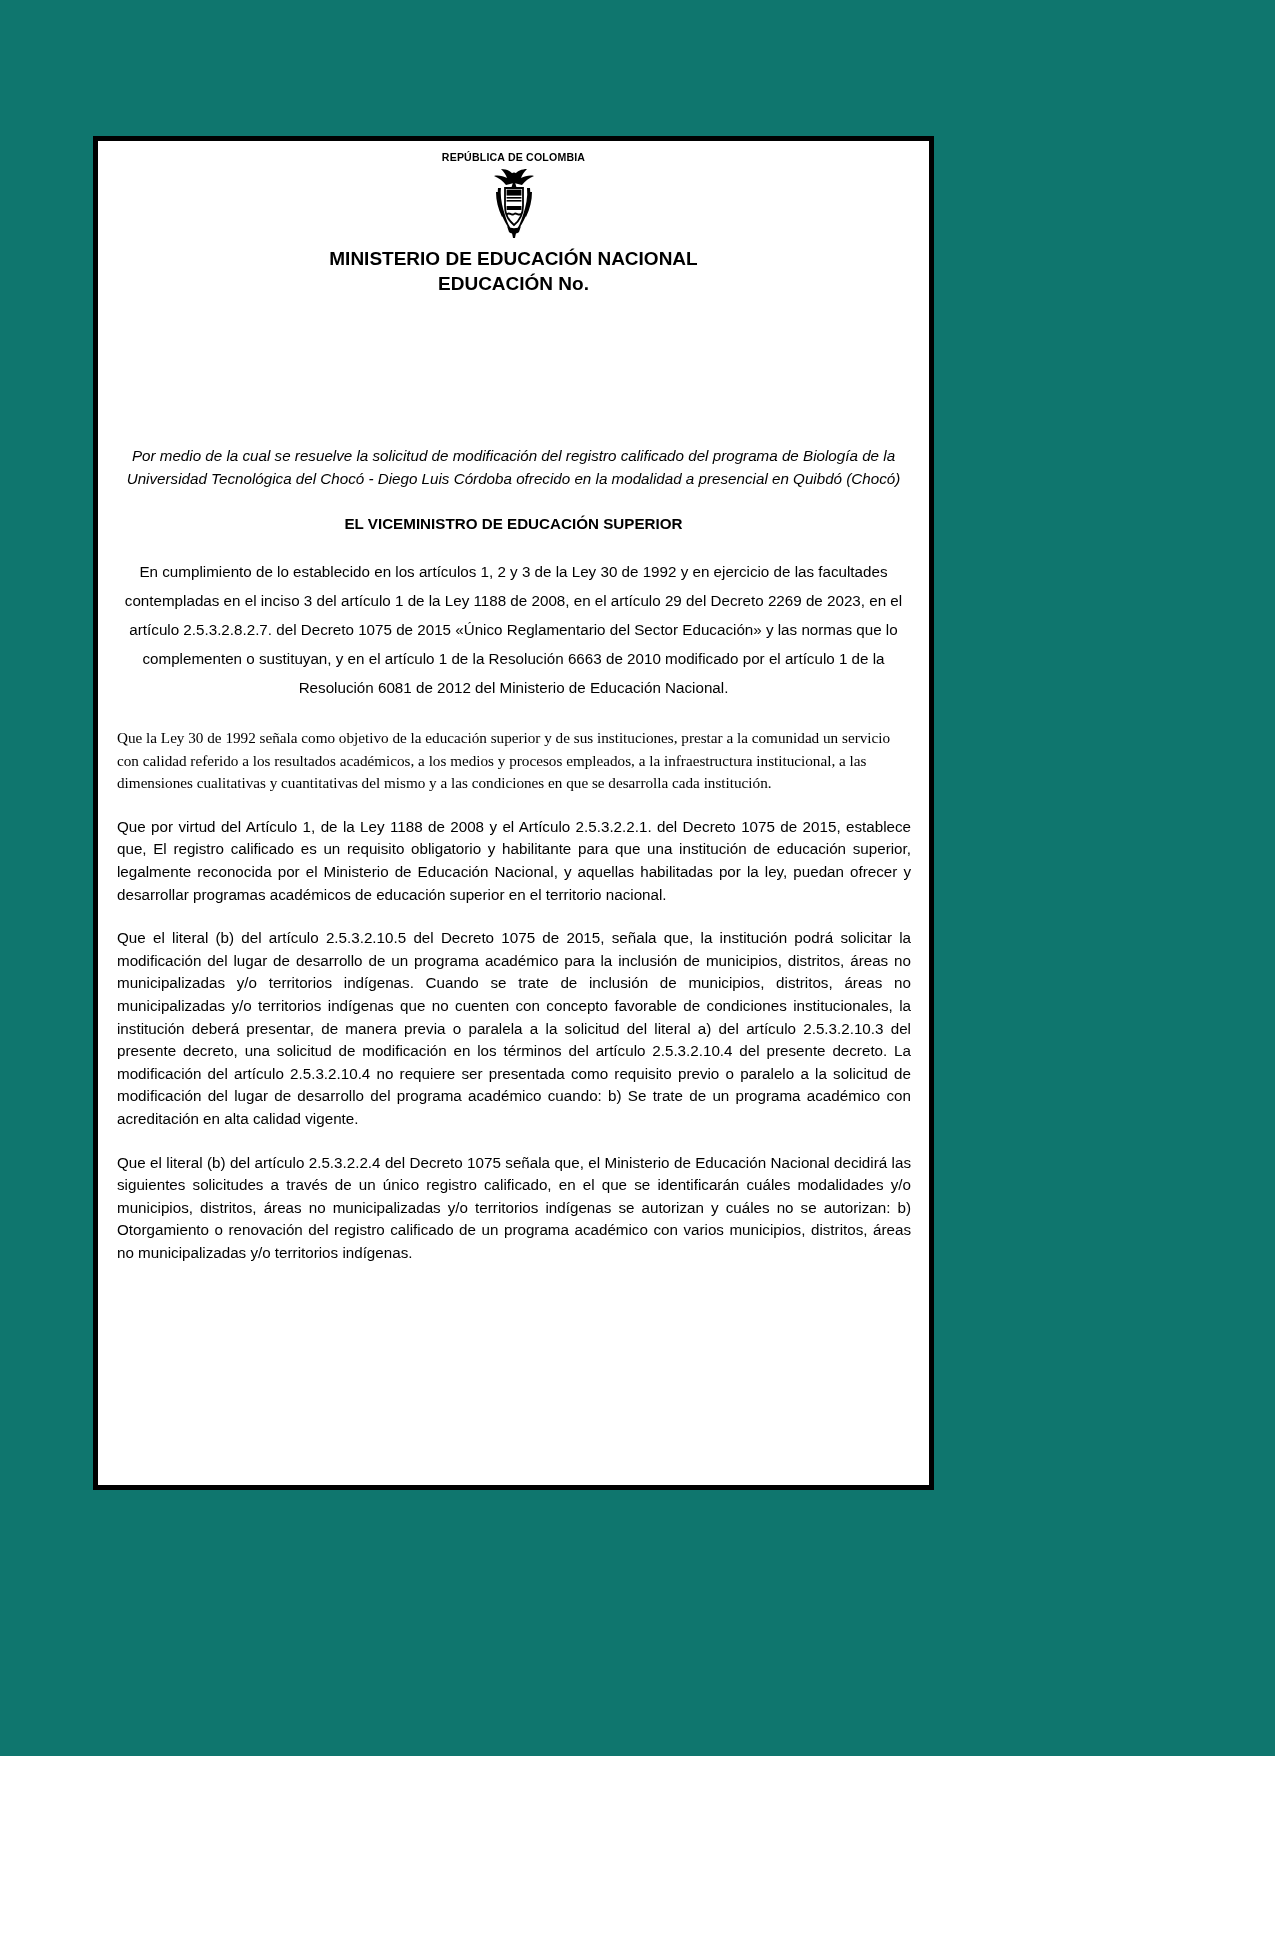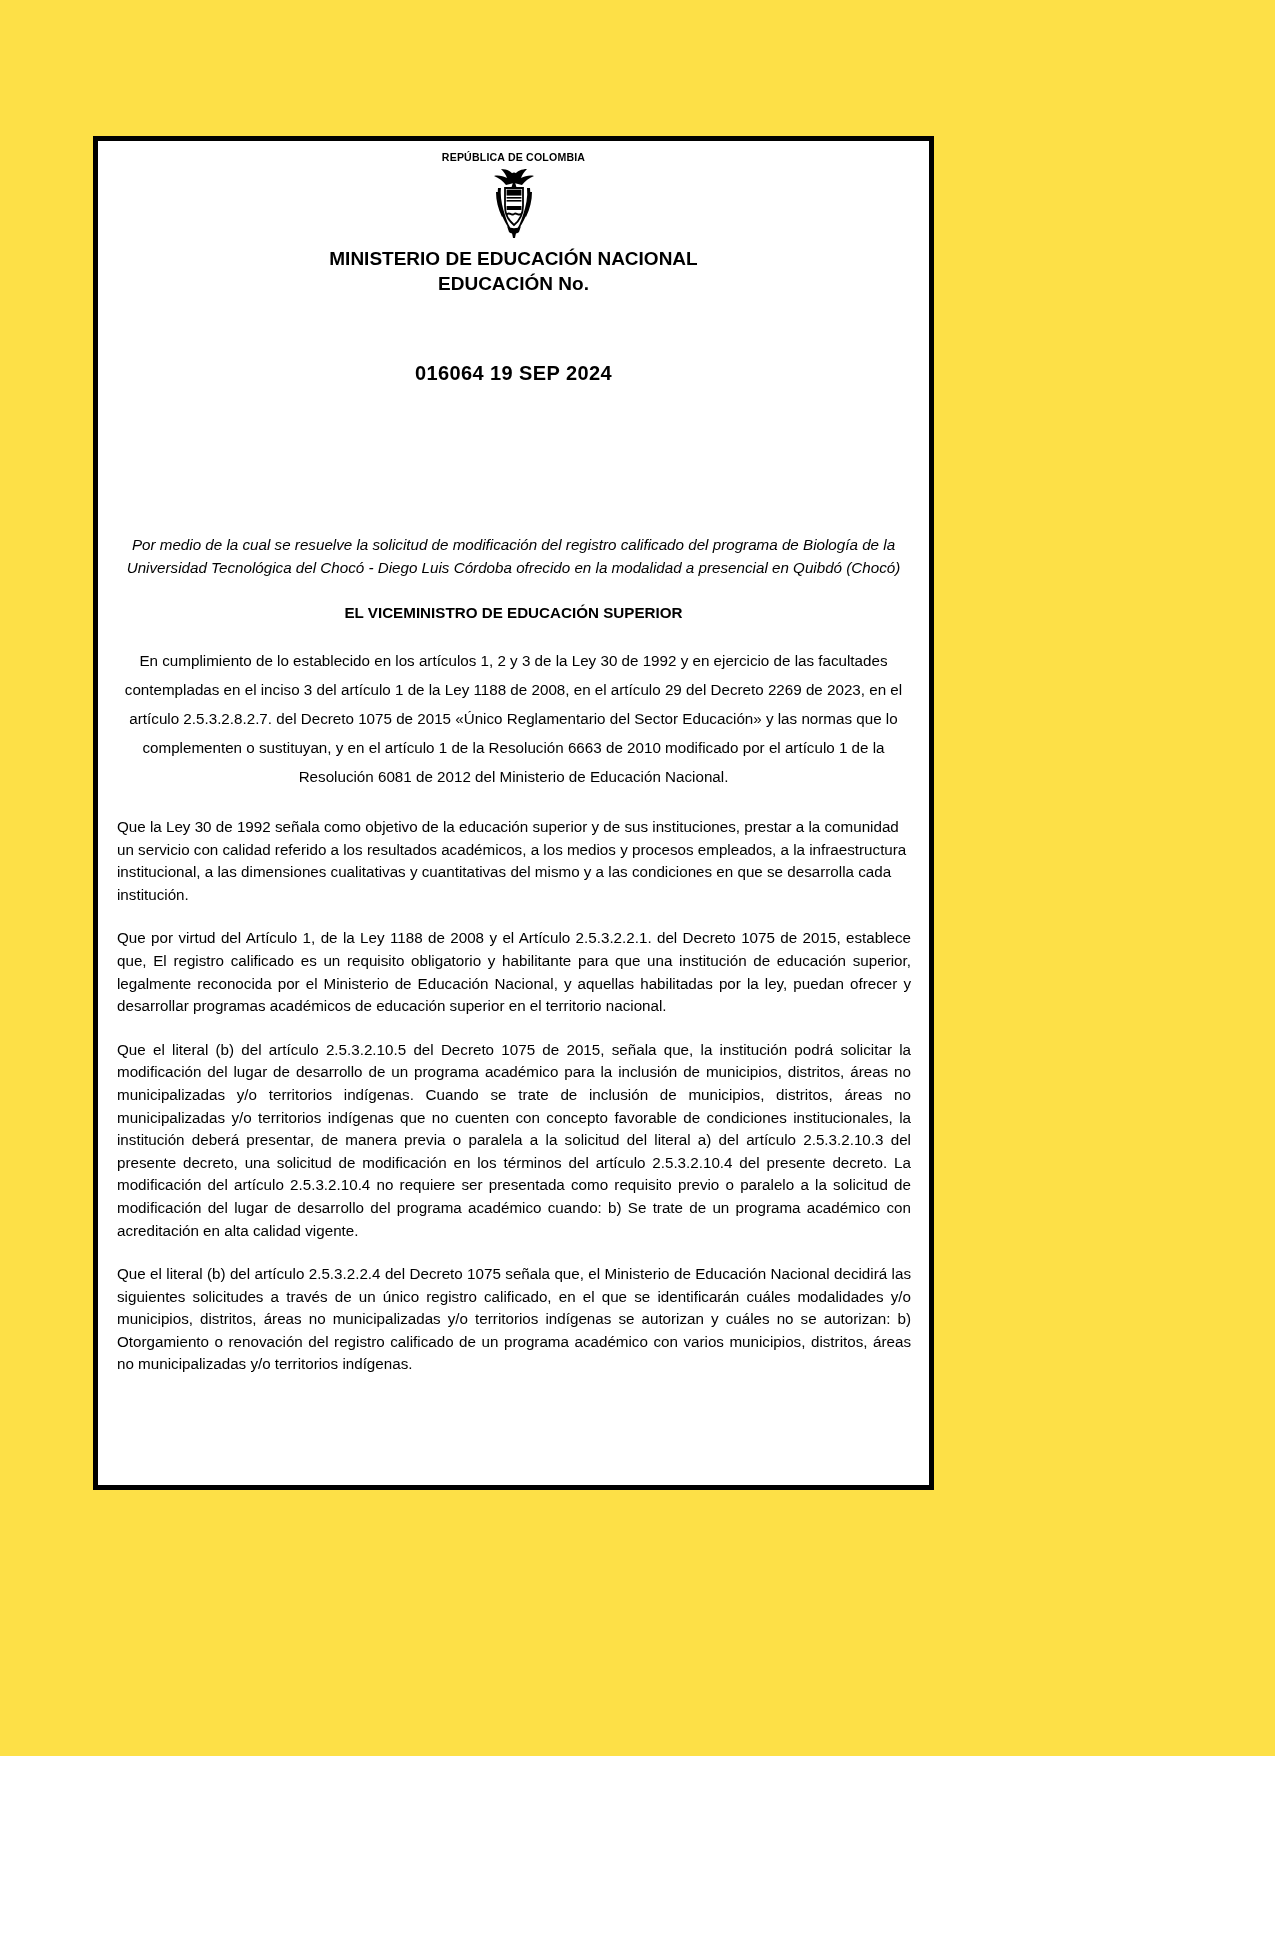--- a/index.html
+++ b/index.html
@@ -16,21 +16,21 @@
     position: relative;
     overflow: hidden;
   }
 
   .page {
     position: absolute;
     left: 0;
     top: 0;
     width: 1275px;
     height: 1756px;
-    background: #fde047;
+    background: #0f766e;
   }
 
   
   .doc-frame {
     position: absolute;
     left: 93px;
     top: 136px;
     width: 841px;
     height: 1354px;
     border: 5px solid #000000;
@@ -129,20 +129,21 @@
 
   .para {
     font-size: 15.2px;
     line-height: 22.6px;
     margin-top: 21px;
     text-align: justify;
     padding: 0 5px 0 6px;
   }
   .para.first {
     margin-top: 25px;
+    font-family: Liberation Serif, serif;
   }
   .para.nojustify {
     text-align: left;
   }
 </style>
 </head>
 <body>
 
 <div class="page">
 
@@ -181,21 +182,20 @@
             <path d="M27 67 L31 67 L30 72 L28 72 Z"></path>
           </g>
         </svg>
       </div>
 
       <div class="ministry-block">
         <div class="ministry-title">MINISTERIO DE EDUCACIÓN NACIONAL</div>
         <div class="resolution-label">EDUCACIÓN No.</div>
       </div>
 
-      <div class="resolution-number">016064 19 SEP 2024</div>
 
       <div class="subject">Por medio de la cual se resuelve la solicitud de modificación del registro calificado del programa de Biología de la Universidad Tecnológica del Chocó - Diego Luis Córdoba ofrecido en la modalidad a presencial en Quibdó (Chocó)</div>
 
       <div class="section-heading">EL VICEMINISTRO DE EDUCACIÓN SUPERIOR</div>
 
       <div class="preamble">En cumplimiento de lo establecido en los artículos 1, 2 y 3 de la Ley 30 de 1992 y en ejercicio de las facultades contempladas en el inciso 3 del artículo 1 de la Ley 1188 de 2008, en el artículo 29 del Decreto 2269 de 2023, en el artículo 2.5.3.2.8.2.7. del Decreto 1075 de 2015 «Único Reglamentario del Sector Educación» y las normas que lo complementen o sustituyan, y en el artículo 1 de la Resolución 6663 de 2010 modificado por el artículo 1 de la Resolución 6081 de 2012 del Ministerio de Educación Nacional.</div>
 
 
       <p class="para first nojustify">Que la Ley 30 de 1992 señala como objetivo de la educación superior y de sus instituciones, prestar a la comunidad un servicio con calidad referido a los resultados académicos, a los medios y procesos empleados, a la infraestructura institucional, a las dimensiones cualitativas y cuantitativas del mismo y a las condiciones en que se desarrolla cada institución.</p>
 

